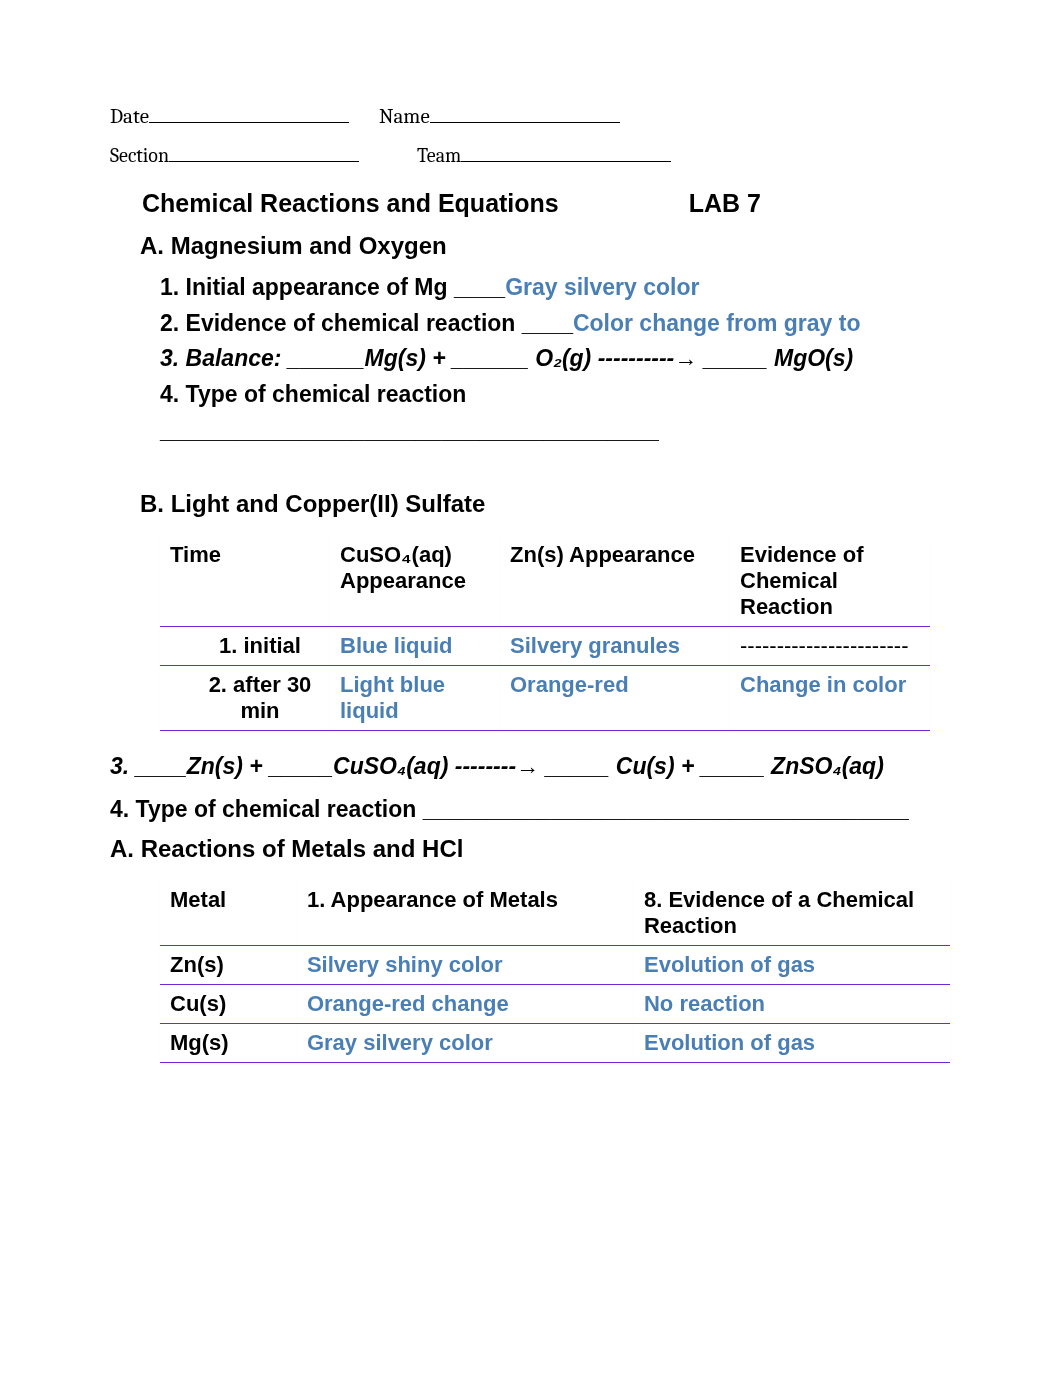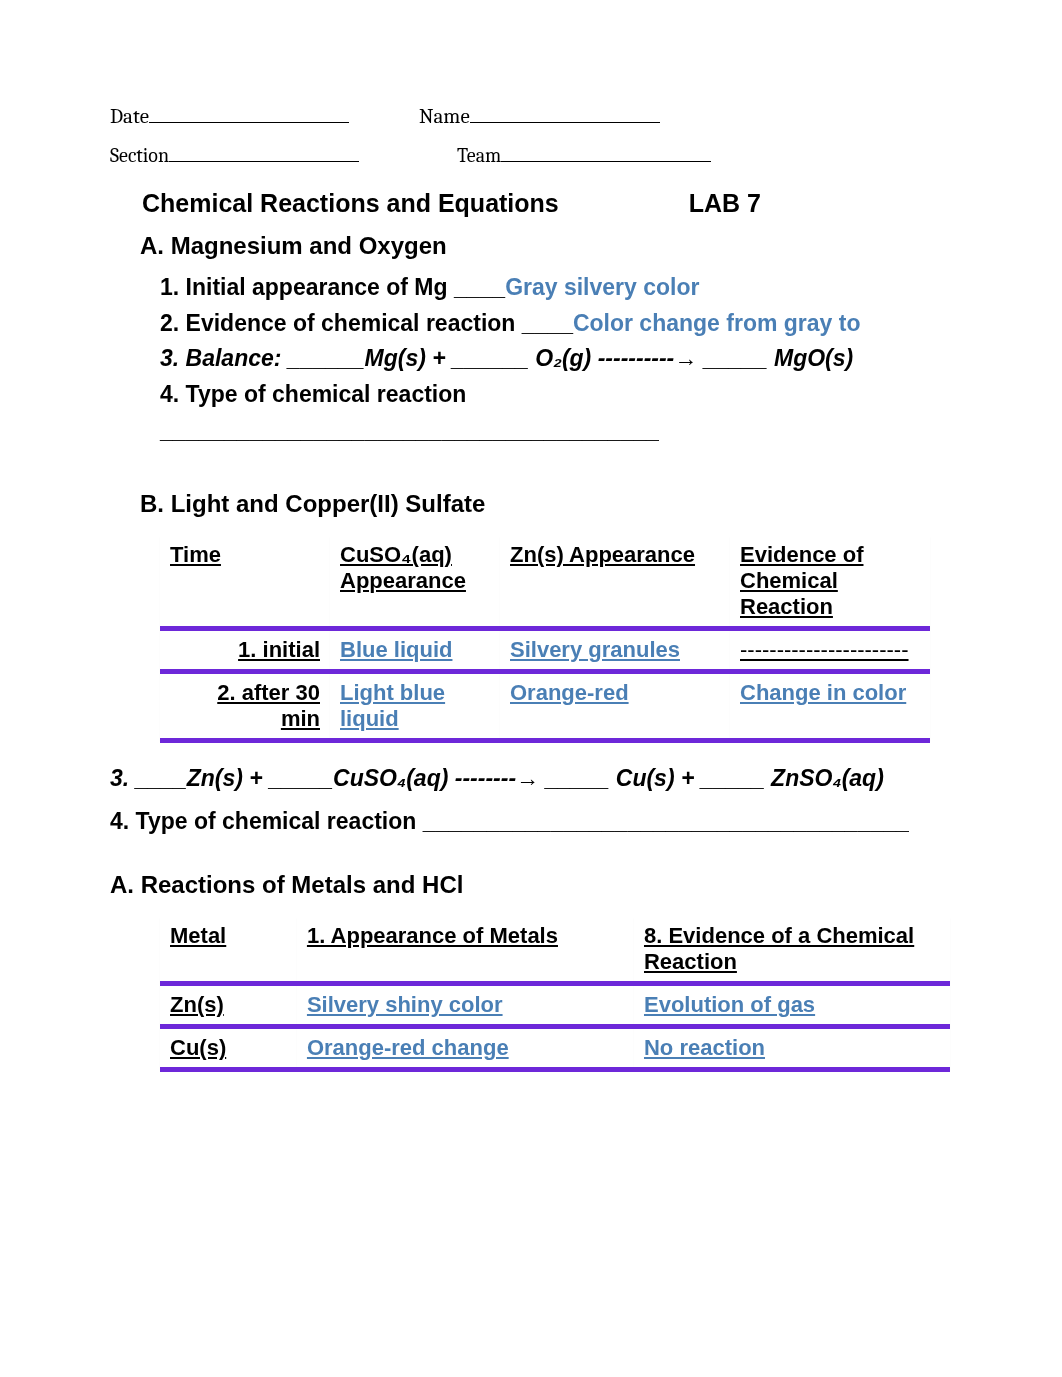--- a/index.html
+++ b/index.html
@@ -7,21 +7,21 @@
       width: 1062px;
       min-height: 1377px;
       background: #ffffff;
       font-family: Arial, Helvetica, sans-serif;
       color: #000;
       padding: 100px 110px 60px 110px;
       font-size: 23px;
     }
     .header-row {
       display: flex;
-      gap: 70px;
+      gap: 30px;
       margin-bottom: 12px;
       font-family: Cambria, Georgia, serif;
       font-size: 21px;
     }
     .header-row span.label { font-family: Cambria, Georgia, serif; }
     .header-row.row2 { font-family: Arial, sans-serif; font-size: 20px; }
     .header-row.row2 .second { margin-left: 28px; }
     .underline { display: inline-block; border-bottom: 1px solid #000; height: 1.1em; }
     .w200 { width: 200px; }
     .w190 { width: 190px; }
@@ -64,27 +64,26 @@
       margin: 18px 0 10px 50px;
       width: 770px;
       border-collapse: collapse;
       font-family: Arial, sans-serif;
     }
     .obs-table th, .obs-table td {
       text-align: left;
       padding: 6px 10px 6px 10px;
       vertical-align: top;
       font-size: 22px;
-      border-bottom: 5px solid #6d28d9;
+      border-bottom: 1px solid #6d28d9;
       background: #fff;
       box-shadow: 0 1px 2px rgba(0,0,0,0.03);
-      text-decoration: underline;
     }
     .obs-table th { font-weight: bold; }
-    .obs-table td.rowlabel { font-weight: bold; text-align: right; padding-left: 40px; }
+    .obs-table td.rowlabel { font-weight: bold; text-align: center; padding-left: 40px; }
     .obs-table .answer { color: #4a7fb5; font-weight: bold; }
 
     .metal-table { margin-left: 50px; width: 790px; }
     .metal-table th { text-align: left; }
     .metal-table td.metalname { font-weight: bold; }
 
     .eq-line {
       font-weight: bold;
       font-size: 23px;
       margin: 22px 0 10px 0;
@@ -173,21 +172,21 @@
       <td class="answer">Light blue liquid</td>
       <td class="answer">Orange-red</td>
       <td class="answer">Change in color</td>
     </tr>
   </tbody>
 </table>
 
 <div class="eq-line reaction-line">3. ____Zn(s) + _____CuSO₄(aq) --------→ _____ Cu(s) + _____ ZnSO₄(aq)</div>
 <div class="type-line">4.  Type of chemical reaction ______________________________________</div>
 
-<div class="section-heading" style="margin-left:0; margin-top:36px;">A. Reactions of Metals and HCl</div>
+<div class="section-heading" style="margin-left:0; margin-top:12px;">A. Reactions of Metals and HCl</div>
 
 <table class="obs-table metal-table">
   <colgroup>
     <col class="mcol-metal">
       <col class="mcol-app">
       <col class="mcol-ev">
   </colgroup>
   <thead>
     <tr>
       <th>Metal</th>
@@ -199,14 +198,19 @@
     <tr>
       <td class="metalname">Zn(s)</td>
       <td class="answer">Silvery shiny color</td>
       <td class="answer">Evolution of gas</td>
     </tr>
     <tr>
       <td class="metalname">Cu(s)</td>
       <td class="answer">Orange-red change</td>
       <td class="answer">No reaction</td>
     </tr>
+    <tr>
+      <td class="metalname">Mg(s)</td>
+      <td class="answer">Gray silvery color</td>
+      <td class="answer">Evolution of gas</td>
+    </tr>
   </tbody>
 </table>
 
 </body></html>

